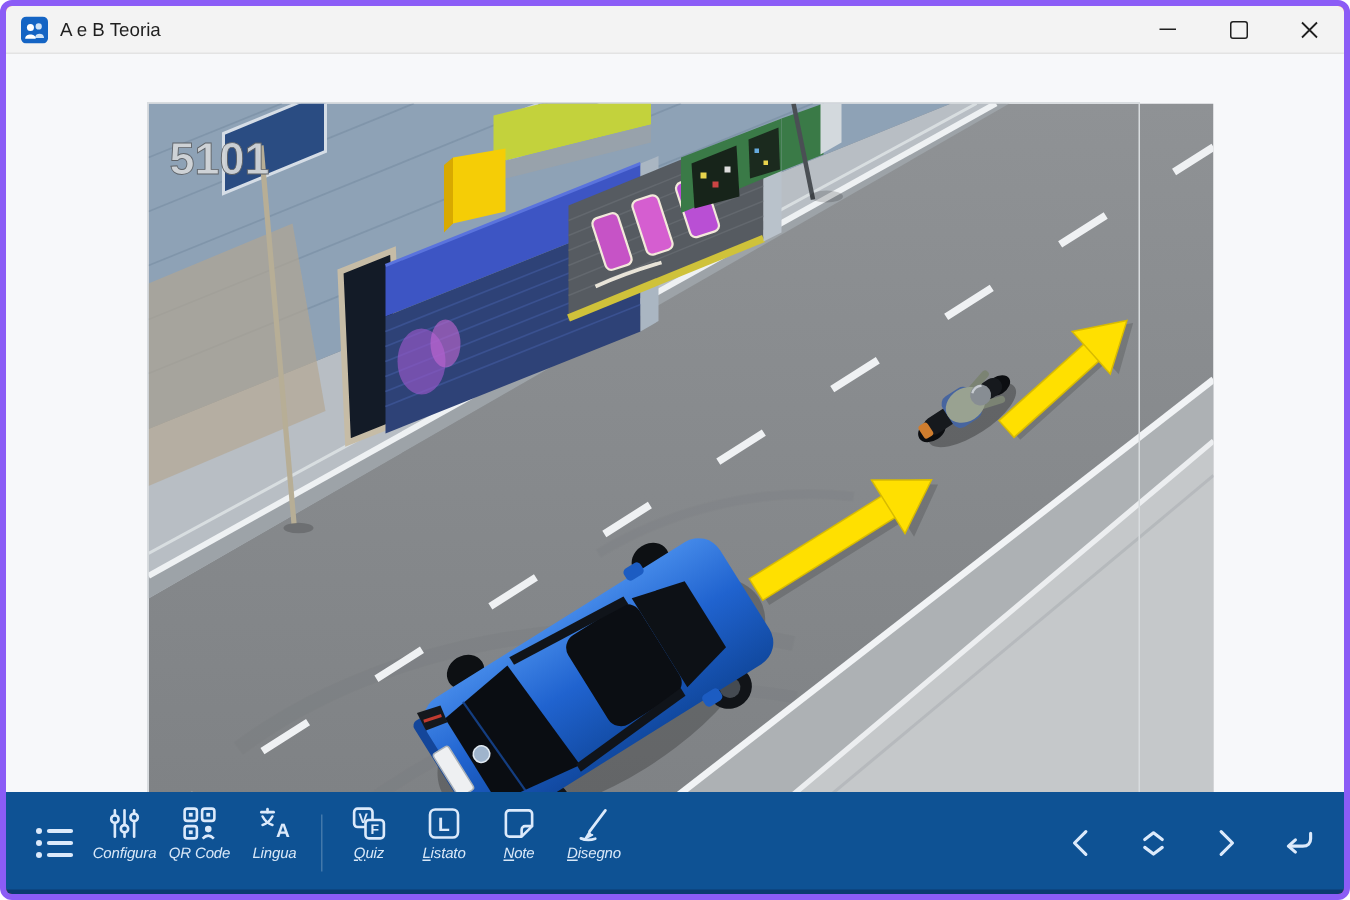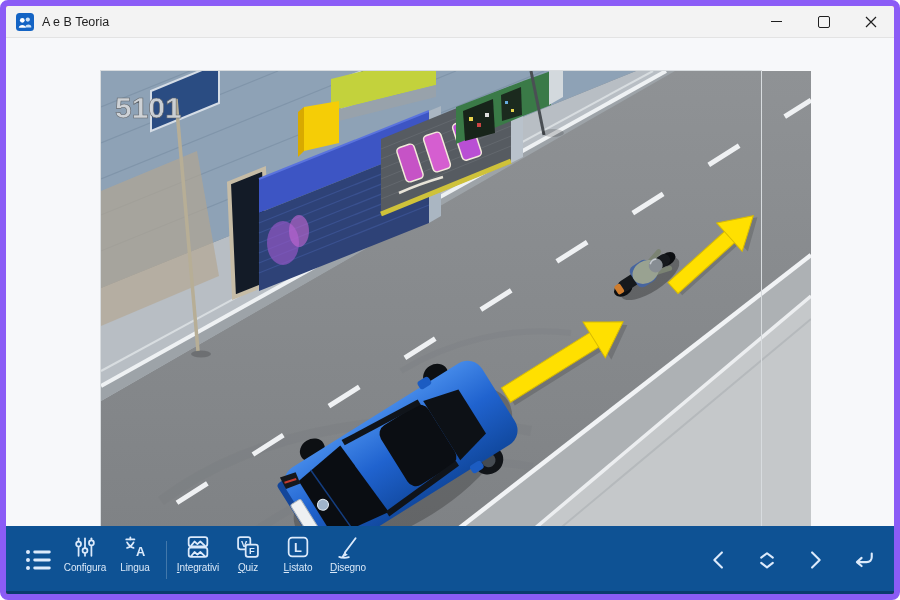--- a/index.html
+++ b/index.html
@@ -1,37 +1,37 @@
 <!DOCTYPE html>
 <html><head>
 <meta charset="utf-8">
 <style>
   html,body{margin:0;padding:0;background:#ffffff;font-family:"Liberation Sans",sans-serif;}
   .window{position:relative;width:900px;height:600px;border-radius:8px;overflow:hidden;
-          border:6px solid #8b5cf6;box-sizing:border-box;background:#ef4444;}
+          border:4px solid #8b5cf6;box-sizing:border-box;background:#ef4444;}
   
   .titlebar{position:absolute;left:0;top:0;width:100%;height:32px;background:#f3f3f3;
             display:flex;align-items:center;border-bottom:1px solid #e3e3e3;box-sizing:border-box;}
   .appicon{width:18px;height:18px;margin-left:10px;flex:0 0 auto;}
   .apptitle{margin-left:8px;font-size:12.5px;color:#1f1f1f;}
   .wincontrols{margin-left:auto;display:flex;height:100%;}
   .winbtn{width:47px;height:100%;display:flex;align-items:center;justify-content:center;color:#1f1f1f;}
   .glyph-min{width:11px;height:0;border-top:1.2px solid #1f1f1f;}
   .glyph-max{width:10px;height:10px;border:1.2px solid #1f1f1f;border-radius:2px;}
   
   .content{position:absolute;left:0;top:32px;width:100%;height:500px;background:#f7f8fa;}
   .stage{position:absolute;left:95px;top:33px;width:660px;height:490px;outline:1px solid #d8dcdf;}
   
   .toolbar{position:absolute;left:0;bottom:0;width:100%;height:68px;background:#0e5294;
            display:flex;align-items:flex-start;padding:0 10px;box-sizing:border-box;
            box-shadow:inset 0 -3px 0 rgba(0,0,20,0.28);}
   .tool{width:50px;display:flex;flex-direction:column;align-items:center;padding-top:7px;flex:0 0 auto;}
   .tool .ticon{width:28px;height:28px;}
   .tlabel{display:block;margin-top:1px;font-size:10px;letter-spacing:-0.1px;color:#d9e8f8;
-          white-space:nowrap;text-align:left;}
+          white-space:nowrap;text-align:left;font-style:italic;}
   .hk::first-letter{text-decoration:underline;}
   .tool-list{width:44px;align-self:center;padding-top:0;}
   .tool-list .ticon{width:32px;height:32px;}
   .tb-sep{width:1px;height:38px;background:rgba(255,255,255,0.22);align-self:center;margin:0 6px;flex:0 0 auto;}
   .navgroup{margin-left:auto;display:flex;align-items:center;gap:14px;align-self:center;padding-right:4px;}
   .navbtn{width:34px;height:34px;display:flex;align-items:center;justify-content:center;}
   .navbtn svg{width:28px;height:28px;}
   svg text{font-family:"Liberation Sans",sans-serif;}
 </style>
 </head>
@@ -285,70 +285,85 @@
             <line x1="12" y1="4.5" x2="12" y2="19.5"></line>
             <line x1="17.5" y1="4.5" x2="17.5" y2="19.5"></line>
           <circle cx="6.5" cy="9.5" r="2.1"></circle>
             <circle cx="12" cy="15" r="2.1"></circle>
             <circle cx="17.5" cy="8.5" r="2.1"></circle>
         </g>
       </svg>
       <span class="tlabel">Configura</span>
     </div>
 
+    <div class="tool">
+      <svg class="ticon" viewBox="0 0 24 24">
+        <g stroke="#dceafb" stroke-width="1.5" fill="none">
+          <rect x="3.5" y="3.5" width="7" height="7" rx="1.5"></rect>
+            <rect x="13.5" y="3.5" width="7" height="7" rx="1.5"></rect>
+            <rect x="3.5" y="13.5" width="7" height="7" rx="1.5"></rect>
+        </g>
+        <g fill="#dceafb">
+          <rect x="5.9" y="5.9" width="2.2" height="2.2"></rect>
+            <rect x="15.9" y="5.9" width="2.2" height="2.2"></rect>
+            <rect x="5.9" y="15.9" width="2.2" height="2.2"></rect>
+          <circle cx="17" cy="15.2" r="1.9"></circle>
+        </g>
+        <path d="M13.8,20.6 q3.2,-3.4 6.4,0" stroke="#dceafb" stroke-width="1.5" fill="none"></path>
+      </svg>
+      <span class="tlabel">QR Code</span>
+    </div>
 
     <div class="tool">
       <svg class="ticon" viewBox="0 0 24 24">
         <g stroke="#dceafb" stroke-width="1.5" stroke-linecap="round" fill="none">
           <line x1="4.5" y1="5.5" x2="11.5" y2="5.5"></line>
             <line x1="8" y1="3.8" x2="8" y2="5.5"></line>
           <path d="M5.2,8 c1.6,3 3.4,4.2 5.6,4.8"></path>
             <path d="M10.8,8 c-1.6,3 -3.4,4.2 -5.6,4.8"></path>
         </g>
         <text x="12.8" y="19.5" font-size="11" font-weight="bold" fill="#dceafb">A</text>
       </svg>
       <span class="tlabel">Lingua</span>
     </div>
 
     <div class="tb-sep"></div>
 
 
 
 
-    <div class="tool">
-      <svg class="ticon" viewBox="0 0 24 24">
-        <g stroke="#dceafb" stroke-width="1.5" stroke-linejoin="round" fill="none">
-          <rect x="4" y="3.5" width="16" height="8" rx="2"></rect>
-            <path d="M6,11 L9,7.3 L11.5,9.6 L14,7.3 L18,11"></path>
-          <rect x="4" y="12.5" width="16" height="8" rx="2"></rect>
-            <path d="M6,20 L9,16.3 L11.5,18.6 L14,16.3 L18,20"></path>
-        </g>
-      </svg>
-      <span class="tlabel hk">Integrativi</span>
-    </div>
 
     <div class="tool">
       <svg class="ticon" viewBox="0 0 24 24">
         <rect x="3.5" y="3.5" width="10.5" height="10.5" rx="2" fill="#0e5294" stroke="#dceafb" stroke-width="1.5"></rect>
         <text x="8.75" y="11.6" font-size="8" font-weight="bold" fill="#dceafb" text-anchor="middle">V</text>
         <rect x="10" y="10" width="10.5" height="10.5" rx="2" fill="#0e5294" stroke="#dceafb" stroke-width="1.5"></rect>
         <text x="15.25" y="18.1" font-size="8" font-weight="bold" fill="#dceafb" text-anchor="middle">F</text>
       </svg>
       <span class="tlabel hk">Quiz</span>
     </div>
 
     <div class="tool">
       <svg class="ticon" viewBox="0 0 24 24">
         <rect x="4" y="4" width="16" height="16" rx="3" fill="none" stroke="#dceafb" stroke-width="1.5"></rect>
         <text x="12" y="16.5" font-size="11" font-weight="bold" fill="#dceafb" text-anchor="middle">L</text>
       </svg>
       <span class="tlabel hk">Listato</span>
     </div>
 
 
+    <div class="tool">
+      <svg class="ticon" viewBox="0 0 24 24">
+        <g stroke="#dceafb" stroke-width="1.5" stroke-linejoin="round" fill="none">
+          <path d="M4.5,6.5 a2,2 0 0 1 2,-2 H17.5 a2,2 0 0 1 2,2 V13.5 L13.5,19.5 H6.5 a2,2 0 0 1 -2,-2 Z"></path>
+          <path d="M13.5,19.5 V15.5 a2,2 0 0 1 2,-2 H19.5"></path>
+        </g>
+      </svg>
+      <span class="tlabel hk">Note</span>
+    </div>
 
 
     <div class="tool">
       <svg class="ticon" viewBox="0 0 24 24">
         <g stroke="#dceafb" stroke-width="1.6" stroke-linecap="round" fill="none">
           <line x1="18.5" y1="4.5" x2="9.5" y2="16.5"></line>
           <path d="M9.5,16.5 l-2.6,4.2 4.2,-2.2" fill="#dceafb" stroke-width="1"></path>
           <path d="M4.5,20.5 q4,1.6 8.2,0.2"></path>
         </g>
       </svg>

